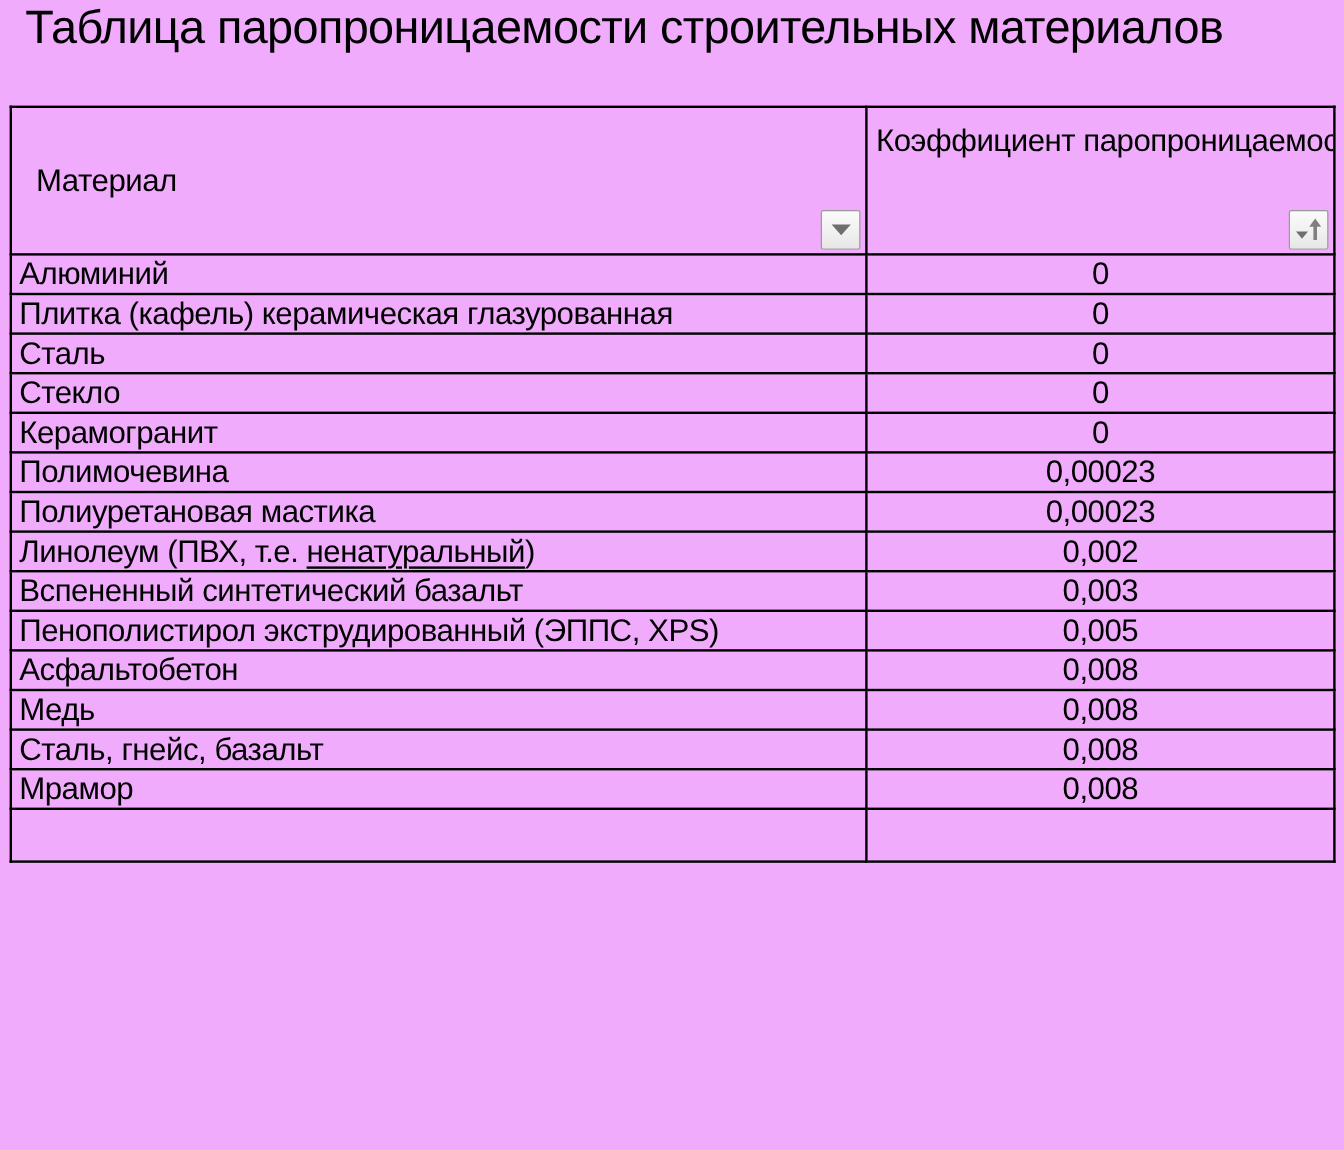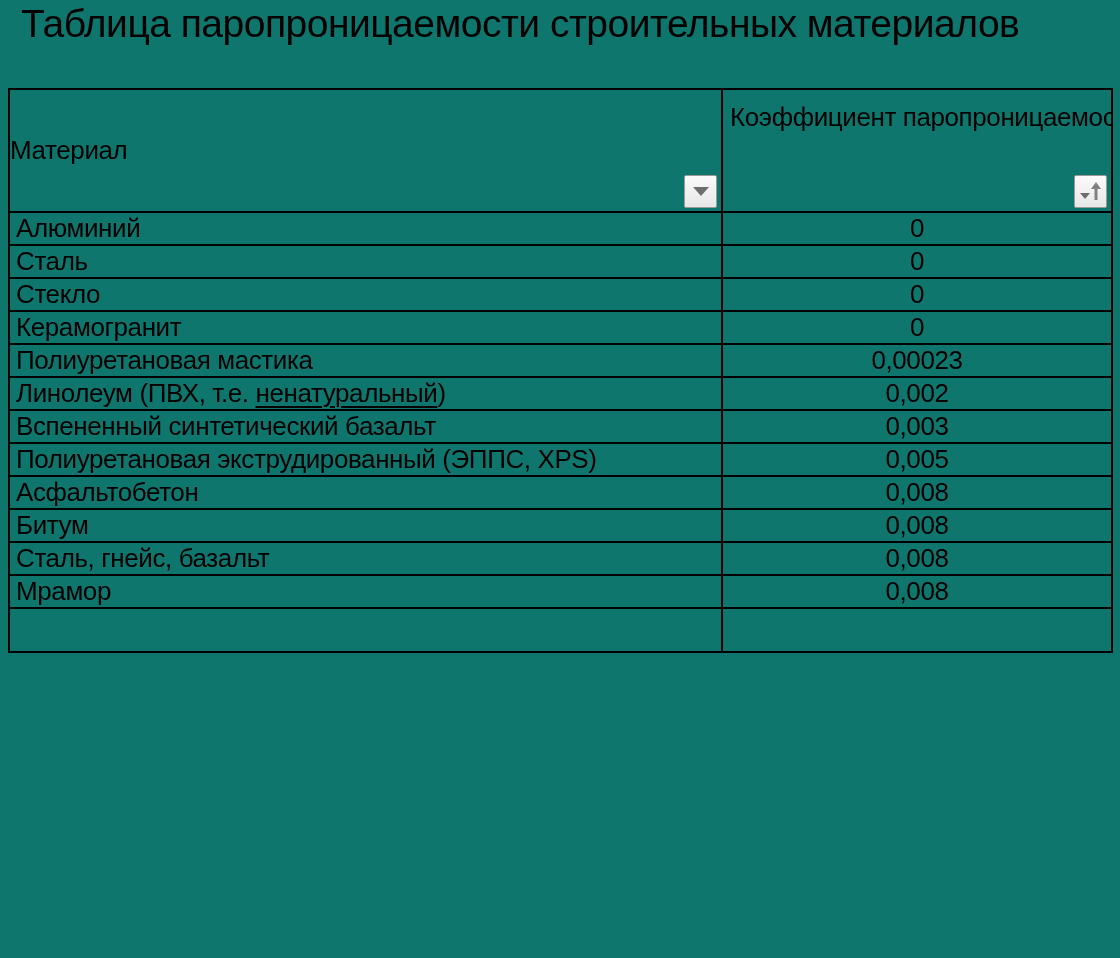--- a/index.html
+++ b/index.html
@@ -2,21 +2,21 @@
 <html><head>
 <meta charset="utf-8">
 <style>
   * { margin: 0; padding: 0; box-sizing: border-box; }
   html, body { background: #ffffff; }
   .page {
     position: relative;
     width: 1120px;
     height: 958px;
     overflow: hidden;
-    background: #0f766e;
+    background: #f0abfc;
     font-family: "Liberation Sans", sans-serif;
     color: #000000;
   }
   .page-title {
     position: absolute;
     left: 21px;
     top: 2px;
     font-size: 39px;
     font-weight: 400;
     letter-spacing: -0.5px;
@@ -45,21 +45,21 @@
   }
   thead th {
     height: 123px;
     font-weight: 400;
     text-align: left;
     position: relative;
     border-bottom-width: 3px;
   }
   th.h-material {
     vertical-align: middle;
-    padding-left: 0;
+    padding-left: 20px;
   }
   th.h-coefficient {
     vertical-align: top;
     padding: 7px 40px 0 7px;
     line-height: 41px;
     white-space: normal;
   }
   tbody td { height: 28px; vertical-align: middle; }
   td.cell-material { padding-left: 6px; }
   td.cell-value { text-align: center; }
@@ -126,53 +126,61 @@
             </button>
           </th>
         </tr>
       </thead>
       <tbody>
           <tr>
             <td class="cell-material">Алюминий</td>
             <td class="cell-value">0</td>
           </tr>
           <tr>
+            <td class="cell-material">Плитка (кафель) керамическая глазурованная</td>
+            <td class="cell-value">0</td>
+          </tr>
+          <tr>
             <td class="cell-material">Сталь</td>
             <td class="cell-value">0</td>
           </tr>
           <tr>
             <td class="cell-material">Стекло</td>
             <td class="cell-value">0</td>
           </tr>
           <tr>
             <td class="cell-material">Керамогранит</td>
             <td class="cell-value">0</td>
+          </tr>
+          <tr>
+            <td class="cell-material">Полимочевина</td>
+            <td class="cell-value">0,00023</td>
           </tr>
           <tr>
             <td class="cell-material">Полиуретановая мастика</td>
             <td class="cell-value">0,00023</td>
           </tr>
           <tr>
             <td class="cell-material"><span>Линолеум (ПВХ, т.е. </span><span class="underline">ненатуральный</span><span>)</span></td>
             <td class="cell-value">0,002</td>
           </tr>
           <tr>
             <td class="cell-material">Вспененный синтетический базальт</td>
             <td class="cell-value">0,003</td>
           </tr>
           <tr>
-            <td class="cell-material">Полиуретановая экструдированный (ЭППС, XPS)</td>
+            <td class="cell-material">Пенополистирол экструдированный (ЭППС, XPS)</td>
             <td class="cell-value">0,005</td>
           </tr>
           <tr>
             <td class="cell-material">Асфальтобетон</td>
             <td class="cell-value">0,008</td>
           </tr>
           <tr>
-            <td class="cell-material">Битум</td>
+            <td class="cell-material">Медь</td>
             <td class="cell-value">0,008</td>
           </tr>
           <tr>
             <td class="cell-material">Сталь, гнейс, базальт</td>
             <td class="cell-value">0,008</td>
           </tr>
           <tr>
             <td class="cell-material">Мрамор</td>
             <td class="cell-value">0,008</td>
           </tr>

